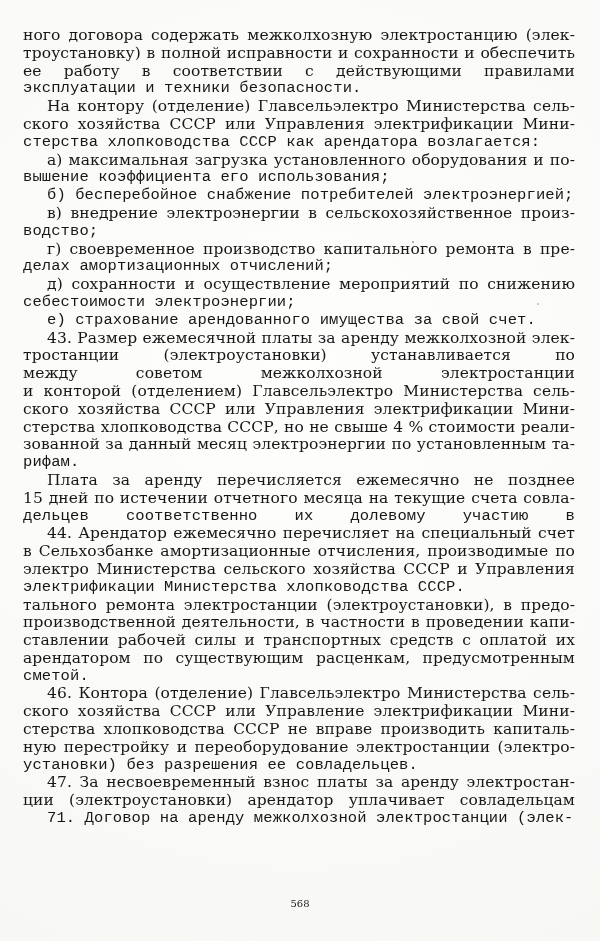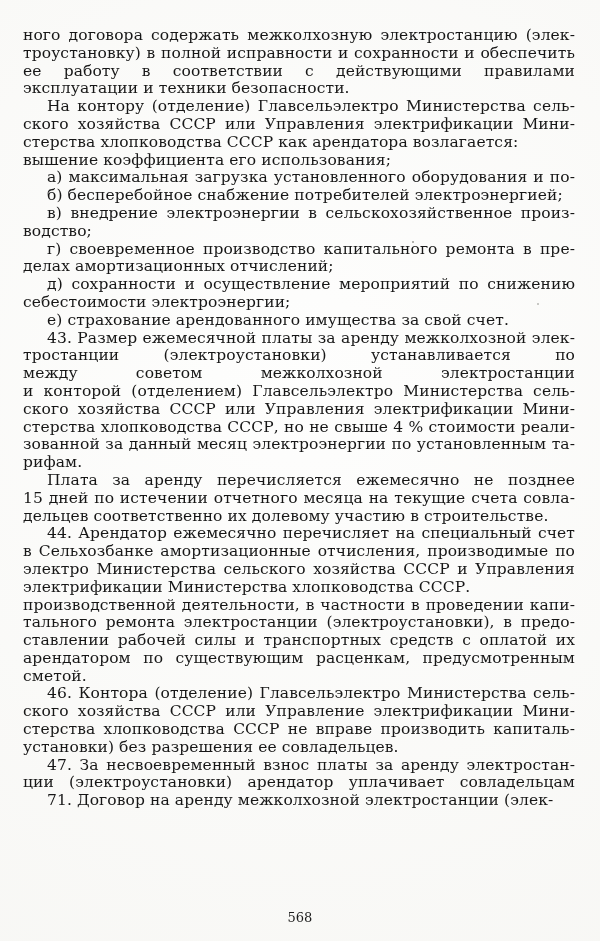--- a/index.html
+++ b/index.html
@@ -30,34 +30,34 @@
     line-height: 17.8px;
     height: 17.8px;
     overflow: hidden;
     color: #171717;
     text-align: justify;
     text-align-last: justify;
     letter-spacing: 0.1px;
   }
   .line.last {
     text-align-last: left;
+    font-family: Liberation Mono, monospace;
   }
   .line.indent {
     text-indent: 24px;
   }
   .page-number {
     position: absolute;
     top: 898px;
     left: 0;
     width: 600px;
     text-align: center;
     font-family: "DejaVu Serif", "Liberation Serif", serif;
-    font-size: 13px;
+    font-size: 10px;
     color: #1c1c1c;
-    margin-top: 12px;
   }
   .speck {
     position: absolute;
     background: #9a9a94;
     border-radius: 50%;
     width: 2px;
     height: 2px;
   }
   .speck.s1 { left: 412px; top: 241px; }
   .speck.s2 { left: 537px; top: 303px; opacity: .7; }
@@ -67,22 +67,22 @@
 
 <div class="page">
   <div class="text-block">
       <div class="line">ного договора содержать межколхозную электростанцию (элек-</div>
       <div class="line">троустановку) в полной исправности и сохранности и обеспечить</div>
       <div class="line">ее работу в соответствии с действующими правилами технической</div>
       <div class="line last">эксплуатации и техники безопасности.</div>
       <div class="line indent">На контору (отделение) Главсельэлектро Министерства сель-</div>
       <div class="line">ского хозяйства СССР или Управления электрификации Мини-</div>
       <div class="line last">стерства хлопководства СССР как арендатора возлагается:</div>
+      <div class="line indent">а) максимальная загрузка установленного оборудования и по-</div>
       <div class="line last">вышение коэффициента его использования;</div>
-      <div class="line indent">а) максимальная загрузка установленного оборудования и по-</div>
       <div class="line last indent">б) бесперебойное снабжение потребителей электроэнергией;</div>
       <div class="line indent">в) внедрение электроэнергии в сельскохозяйственное произ-</div>
       <div class="line last">водство;</div>
       <div class="line indent">г) своевременное производство капитального ремонта в пре-</div>
       <div class="line last">делах амортизационных отчислений;</div>
       <div class="line indent">д) сохранности и осуществление мероприятий по снижению</div>
       <div class="line last">себестоимости электроэнергии;</div>
       <div class="line last indent">е) страхование арендованного имущества за свой счет.</div>
       <div class="line indent">43. Размер ежемесячной платы за аренду межколхозной элек-</div>
       <div class="line">тростанции (электроустановки) устанавливается по согласованию</div>
@@ -92,28 +92,29 @@
       <div class="line">стерства хлопководства СССР, но не свыше 4 % стоимости реали-</div>
       <div class="line">зованной за данный месяц электроэнергии по установленным та-</div>
       <div class="line last">рифам.</div>
       <div class="line indent">Плата за аренду перечисляется ежемесячно не позднее</div>
       <div class="line">15 дней по истечении отчетного месяца на текущие счета совла-</div>
       <div class="line last">дельцев соответственно их долевому участию в строительстве.</div>
       <div class="line indent">44. Арендатор ежемесячно перечисляет на специальный счет</div>
       <div class="line">в Сельхозбанке амортизационные отчисления, производимые по</div>
       <div class="line">электро Министерства сельского хозяйства СССР и Управления</div>
       <div class="line last">электрификации Министерства хлопководства СССР.</div>
+      <div class="line">тального ремонта электростанции (электроустановки), в предо-</div>
       <div class="line">производственной деятельности, в частности в проведении капи-</div>
-      <div class="line">тального ремонта электростанции (электроустановки), в предо-</div>
       <div class="line">ставлении рабочей силы и транспортных средств с оплатой их</div>
       <div class="line">арендатором по существующим расценкам, предусмотренным</div>
       <div class="line last">сметой.</div>
       <div class="line indent">46. Контора (отделение) Главсельэлектро Министерства сель-</div>
       <div class="line">ского хозяйства СССР или Управление электрификации Мини-</div>
       <div class="line">стерства хлопководства СССР не вправе производить капиталь-</div>
+      <div class="line">ную перестройку и переоборудование электростанции (электро-</div>
       <div class="line last">установки) без разрешения ее совладельцев.</div>
       <div class="line indent">47. За несвоевременный взнос платы за аренду электростан-</div>
       <div class="line">ции (электроустановки) арендатор уплачивает совладельцам</div>
       <div class="line last indent">71. Договор на аренду межколхозной электростанции (элек-</div>
     </div>
   <div class="speck s1"></div>
   <div class="speck s2"></div>
   <div class="page-number">568</div>
 </div>
 

